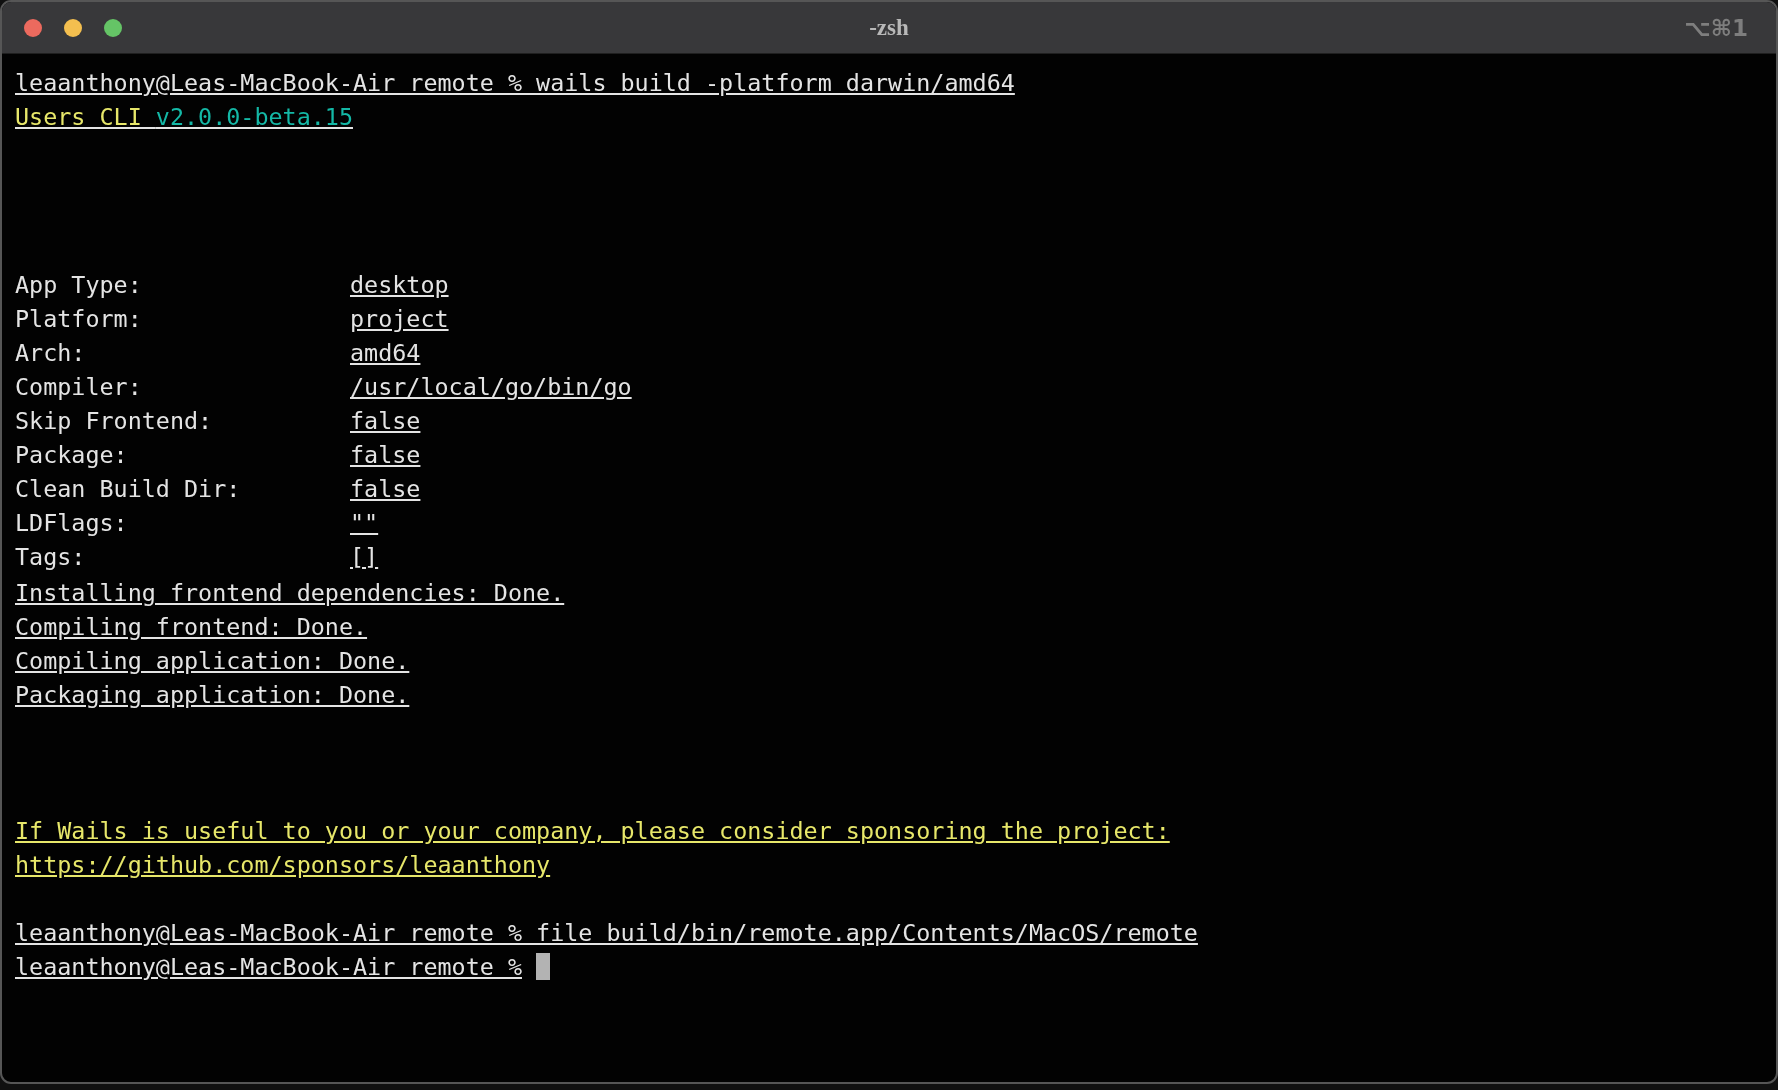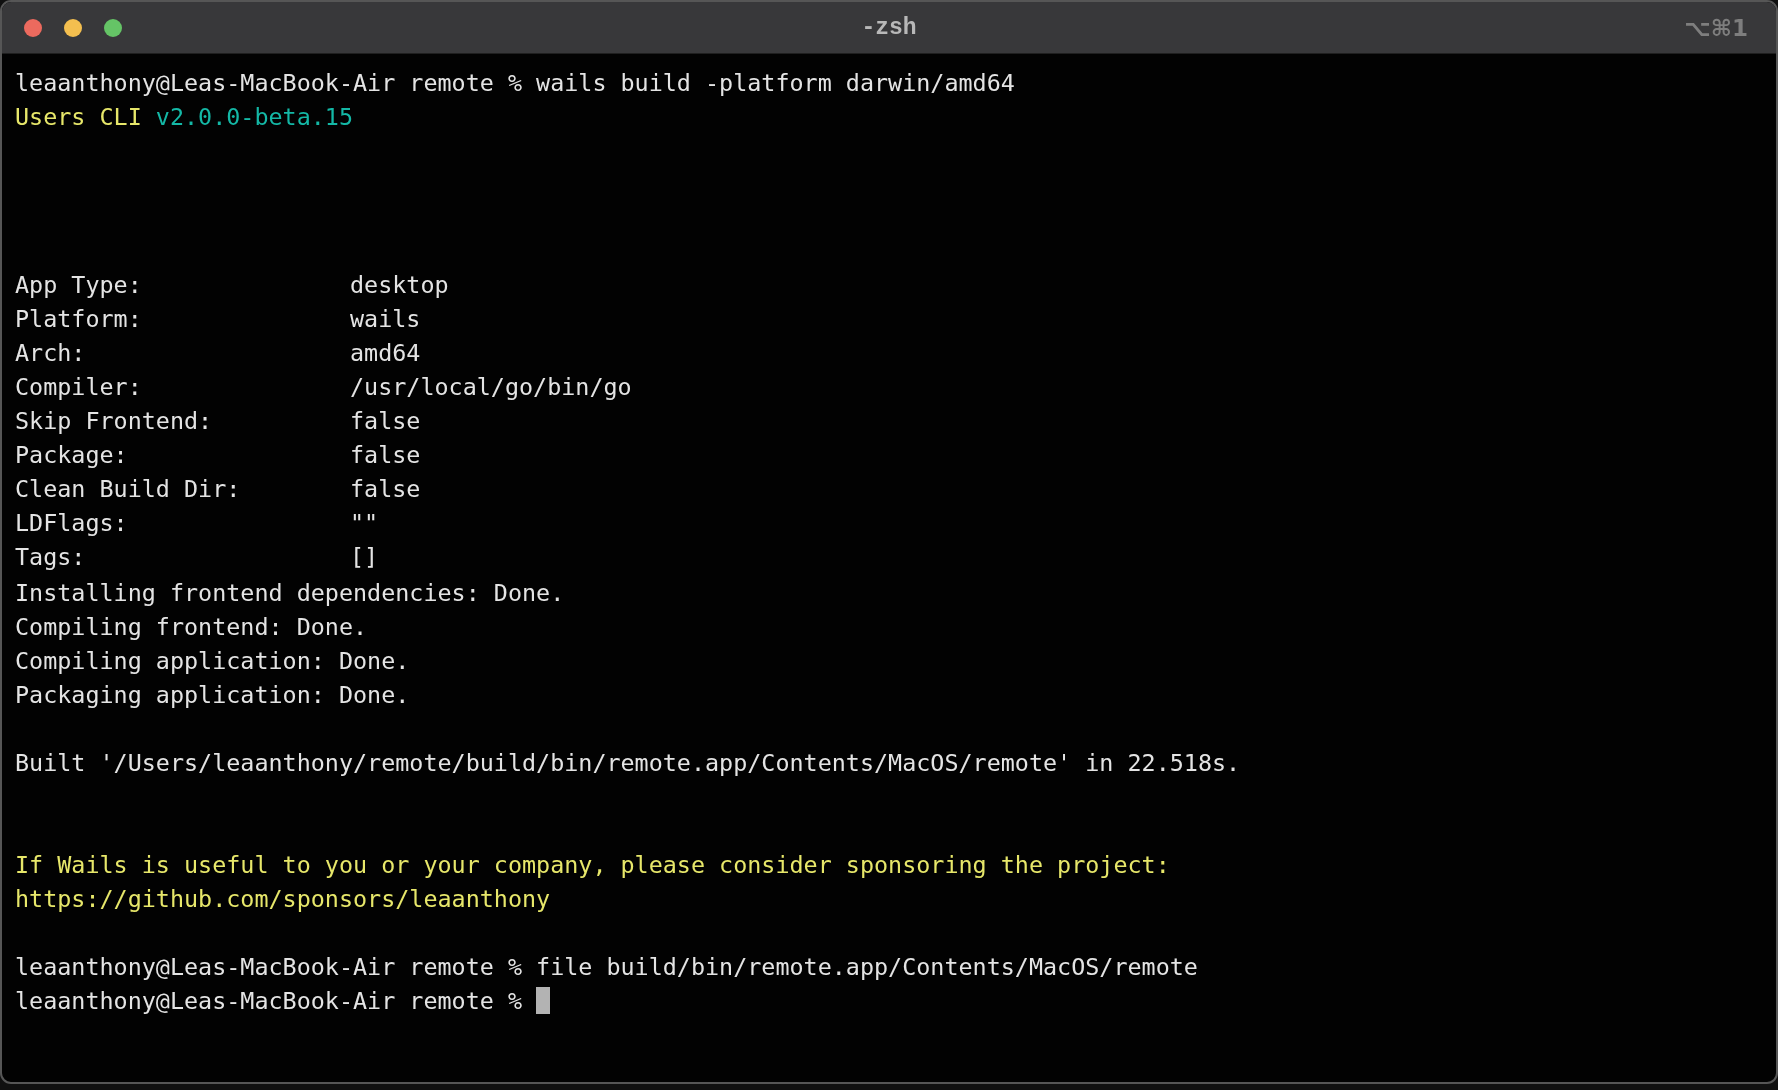--- a/index.html
+++ b/index.html
@@ -37,21 +37,21 @@
   }
   .light.red    { background: #ec6a5e; }
   .light.yellow { background: #f4bf4f; }
   .light.green  { background: #65c466; }
   .titlebar .title {
     position: absolute;
     left: 0; right: 0; top: 0;
     height: 52px;
     line-height: 52px;
     text-align: center;
-    font-family: Liberation Mono, monospace;
+    font-family: Liberation Serif, serif;
     font-weight: bold;
     font-size: 23px;
     color: #b8b8b8;
   }
   .titlebar .shortcut {
     position: absolute;
     right: 28px; top: 0;
     height: 52px;
     line-height: 52px;
     font-family: "DejaVu Sans", "Liberation Sans", sans-serif;
@@ -61,20 +61,21 @@
   }
   .screen {
     padding: 12px 14px 0 13px;
     font-size: 23.4px;
     line-height: 34px;
     color: #e4e4e4;
   }
   .line {
     height: 34px;
     white-space: pre;
+    text-decoration: underline;
   }
   .line .lbl {
     display: inline-block;
     width: 335px;
     margin-top: 32px;
   }
   .yellow-text { color: #e7e76a; }
   .red-text    { color: #14b8a6; }
   .cursor {
     display: inline-block;
@@ -101,36 +102,35 @@
   </div>
 
   <div class="screen">
     <div class="line">leaanthony@Leas-MacBook-Air remote % wails build -platform darwin/amd64</div>
     <div class="line"><span class="yellow-text">Users CLI </span><span class="red-text">v2.0.0-beta.15</span></div>
     <div class="line"></div>
     <div class="line"></div>
     <div class="line"></div>
 
     <div class="line"><span class="lbl">App Type:</span><span>desktop</span></div>
-    <div class="line"><span class="lbl">Platform:</span><span>wails</span></div>
+    <div class="line"><span class="lbl">Platform:</span><span>project</span></div>
     <div class="line"><span class="lbl">Arch:</span><span>amd64</span></div>
     <div class="line"><span class="lbl">Compiler:</span><span>/usr/local/go/bin/go</span></div>
     <div class="line"><span class="lbl">Skip Frontend:</span><span>false</span></div>
     <div class="line"><span class="lbl">Package:</span><span>false</span></div>
     <div class="line"><span class="lbl">Clean Build Dir:</span><span>false</span></div>
     <div class="line"><span class="lbl">LDFlags:</span><span>""</span></div>
     <div class="line"><span class="lbl">Tags:</span><span>[]</span></div>
 
     <div class="line"></div>
     <div class="line">Installing frontend dependencies: Done.</div>
     <div class="line">Compiling frontend: Done.</div>
     <div class="line">Compiling application: Done.</div>
     <div class="line">Packaging application: Done.</div>
     <div class="line"></div>
-    <div class="line">Built '/Users/leaanthony/remote/build/bin/remote.app/Contents/MacOS/remote' in 22.518s.</div>
     <div class="line"></div>
     <div class="line"></div>
     <div class="line yellow-text">If Wails is useful to you or your company, please consider sponsoring the project:</div>
     <div class="line yellow-text">https://github.com/sponsors/leaanthony</div>
     <div class="line"></div>
     <div class="line">leaanthony@Leas-MacBook-Air remote % file build/bin/remote.app/Contents/MacOS/remote</div>
     <div class="line"><span>leaanthony@Leas-MacBook-Air remote %</span><span class="cursor"></span></div>
   </div>
 </div>
 

